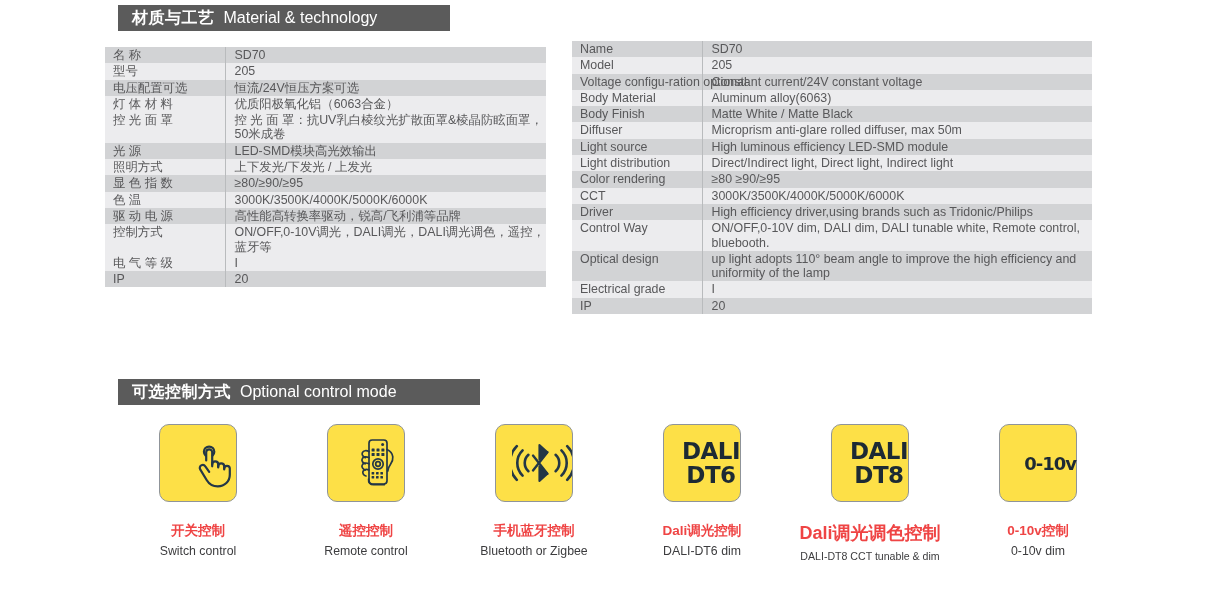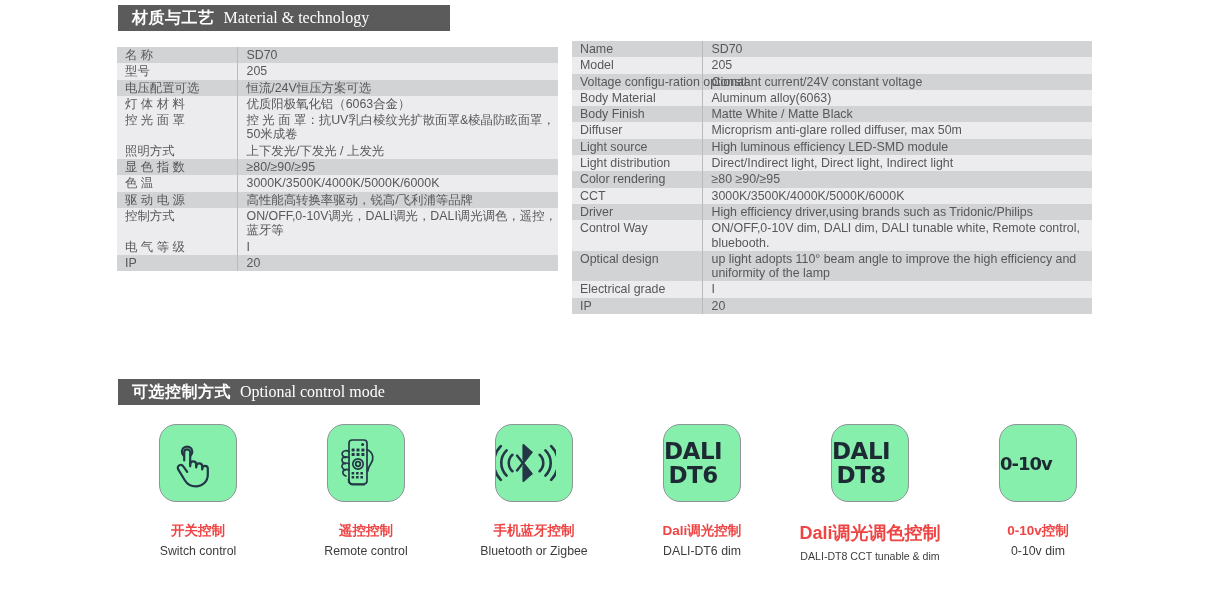--- a/index.html
+++ b/index.html
@@ -17,21 +17,20 @@
   .banner{
     position:absolute;
     background:#5b5b5b;
     color:#ffffff;
     display:flex;
     align-items:center;
     padding:0 14px 0 14px;
     box-sizing:border-box;
     height:26px;
     white-space:nowrap;
-    font-family:Liberation Serif, serif;
   }
   .banner .cn{
     font-size:16px;
     font-weight:700;
     letter-spacing:.5px;
     line-height:1;
   }
   .banner .en{
     font-size:16px;
     font-weight:400;
@@ -60,21 +59,21 @@
     white-space:nowrap;
   }
   .spec-table td.v{
     padding-left:9px;
     border-left:1px solid #b9bbbd;
   }
   .spec-table tr.odd td{background:#d2d3d5;}
   .spec-table tr.even td{background:#ececee;}
 
   
-  #table-cn{left:117px;top:47px;width:441px;border-radius:20px;}
+  #table-cn{left:105px;top:47px;width:441px;border-radius:20px;}
   #table-cn col.c1{width:120px;}
   #table-cn col.c2{width:321px;}
   #table-cn td.k{letter-spacing:0px;}
 
   
   #table-en{left:572px;top:41px;width:520px;}
   #table-en col.c1{width:130px;}
   #table-en col.c2{width:390px;}
 
   
@@ -89,23 +88,23 @@
   }
   .mode{
     width:160px;
     display:flex;
     flex-direction:column;
     align-items:center;
   }
   .mode-box{
     width:78px;height:78px;
     border:1.3px solid #8f9499;
-    border-radius:17px;
-    background:#86efac;
-    display:flex;align-items:center;justify-content:flex-start;
+    border-radius:10px;
+    background:#fde047;
+    display:flex;align-items:center;justify-content:flex-end;
     box-sizing:border-box;
   }
   .mode-box svg{display:block;}
   .dali-txt{
     font-family:"DejaVu Sans","Liberation Sans",sans-serif;
     font-weight:700;
     color:#1d2a34;
     text-align:center;
     line-height:1.06;
     letter-spacing:-0.5px;
@@ -168,20 +167,24 @@
           <td class="k">电压配置可选</td>
           <td class="v">恒流/24V恒压方案可选</td>
         </tr>
         <tr class="even">
           <td class="k">灯 体 材 料</td>
           <td class="v">优质阳极氧化铝（6063合金）</td>
         </tr>
         <tr class="even">
           <td class="k">控 光 面 罩</td>
           <td class="v">控 光 面 罩：抗UV乳白棱纹光扩散面罩&amp;棱晶防眩面罩，50米成卷</td>
+        </tr>
+        <tr class="odd">
+          <td class="k">光 源</td>
+          <td class="v">LED-SMD模块高光效输出</td>
         </tr>
         <tr class="even">
           <td class="k">照明方式</td>
           <td class="v">上下发光/下发光 / 上发光</td>
         </tr>
         <tr class="odd">
           <td class="k">显 色 指 数</td>
           <td class="v">≥80/≥90/≥95</td>
         </tr>
         <tr class="even">

